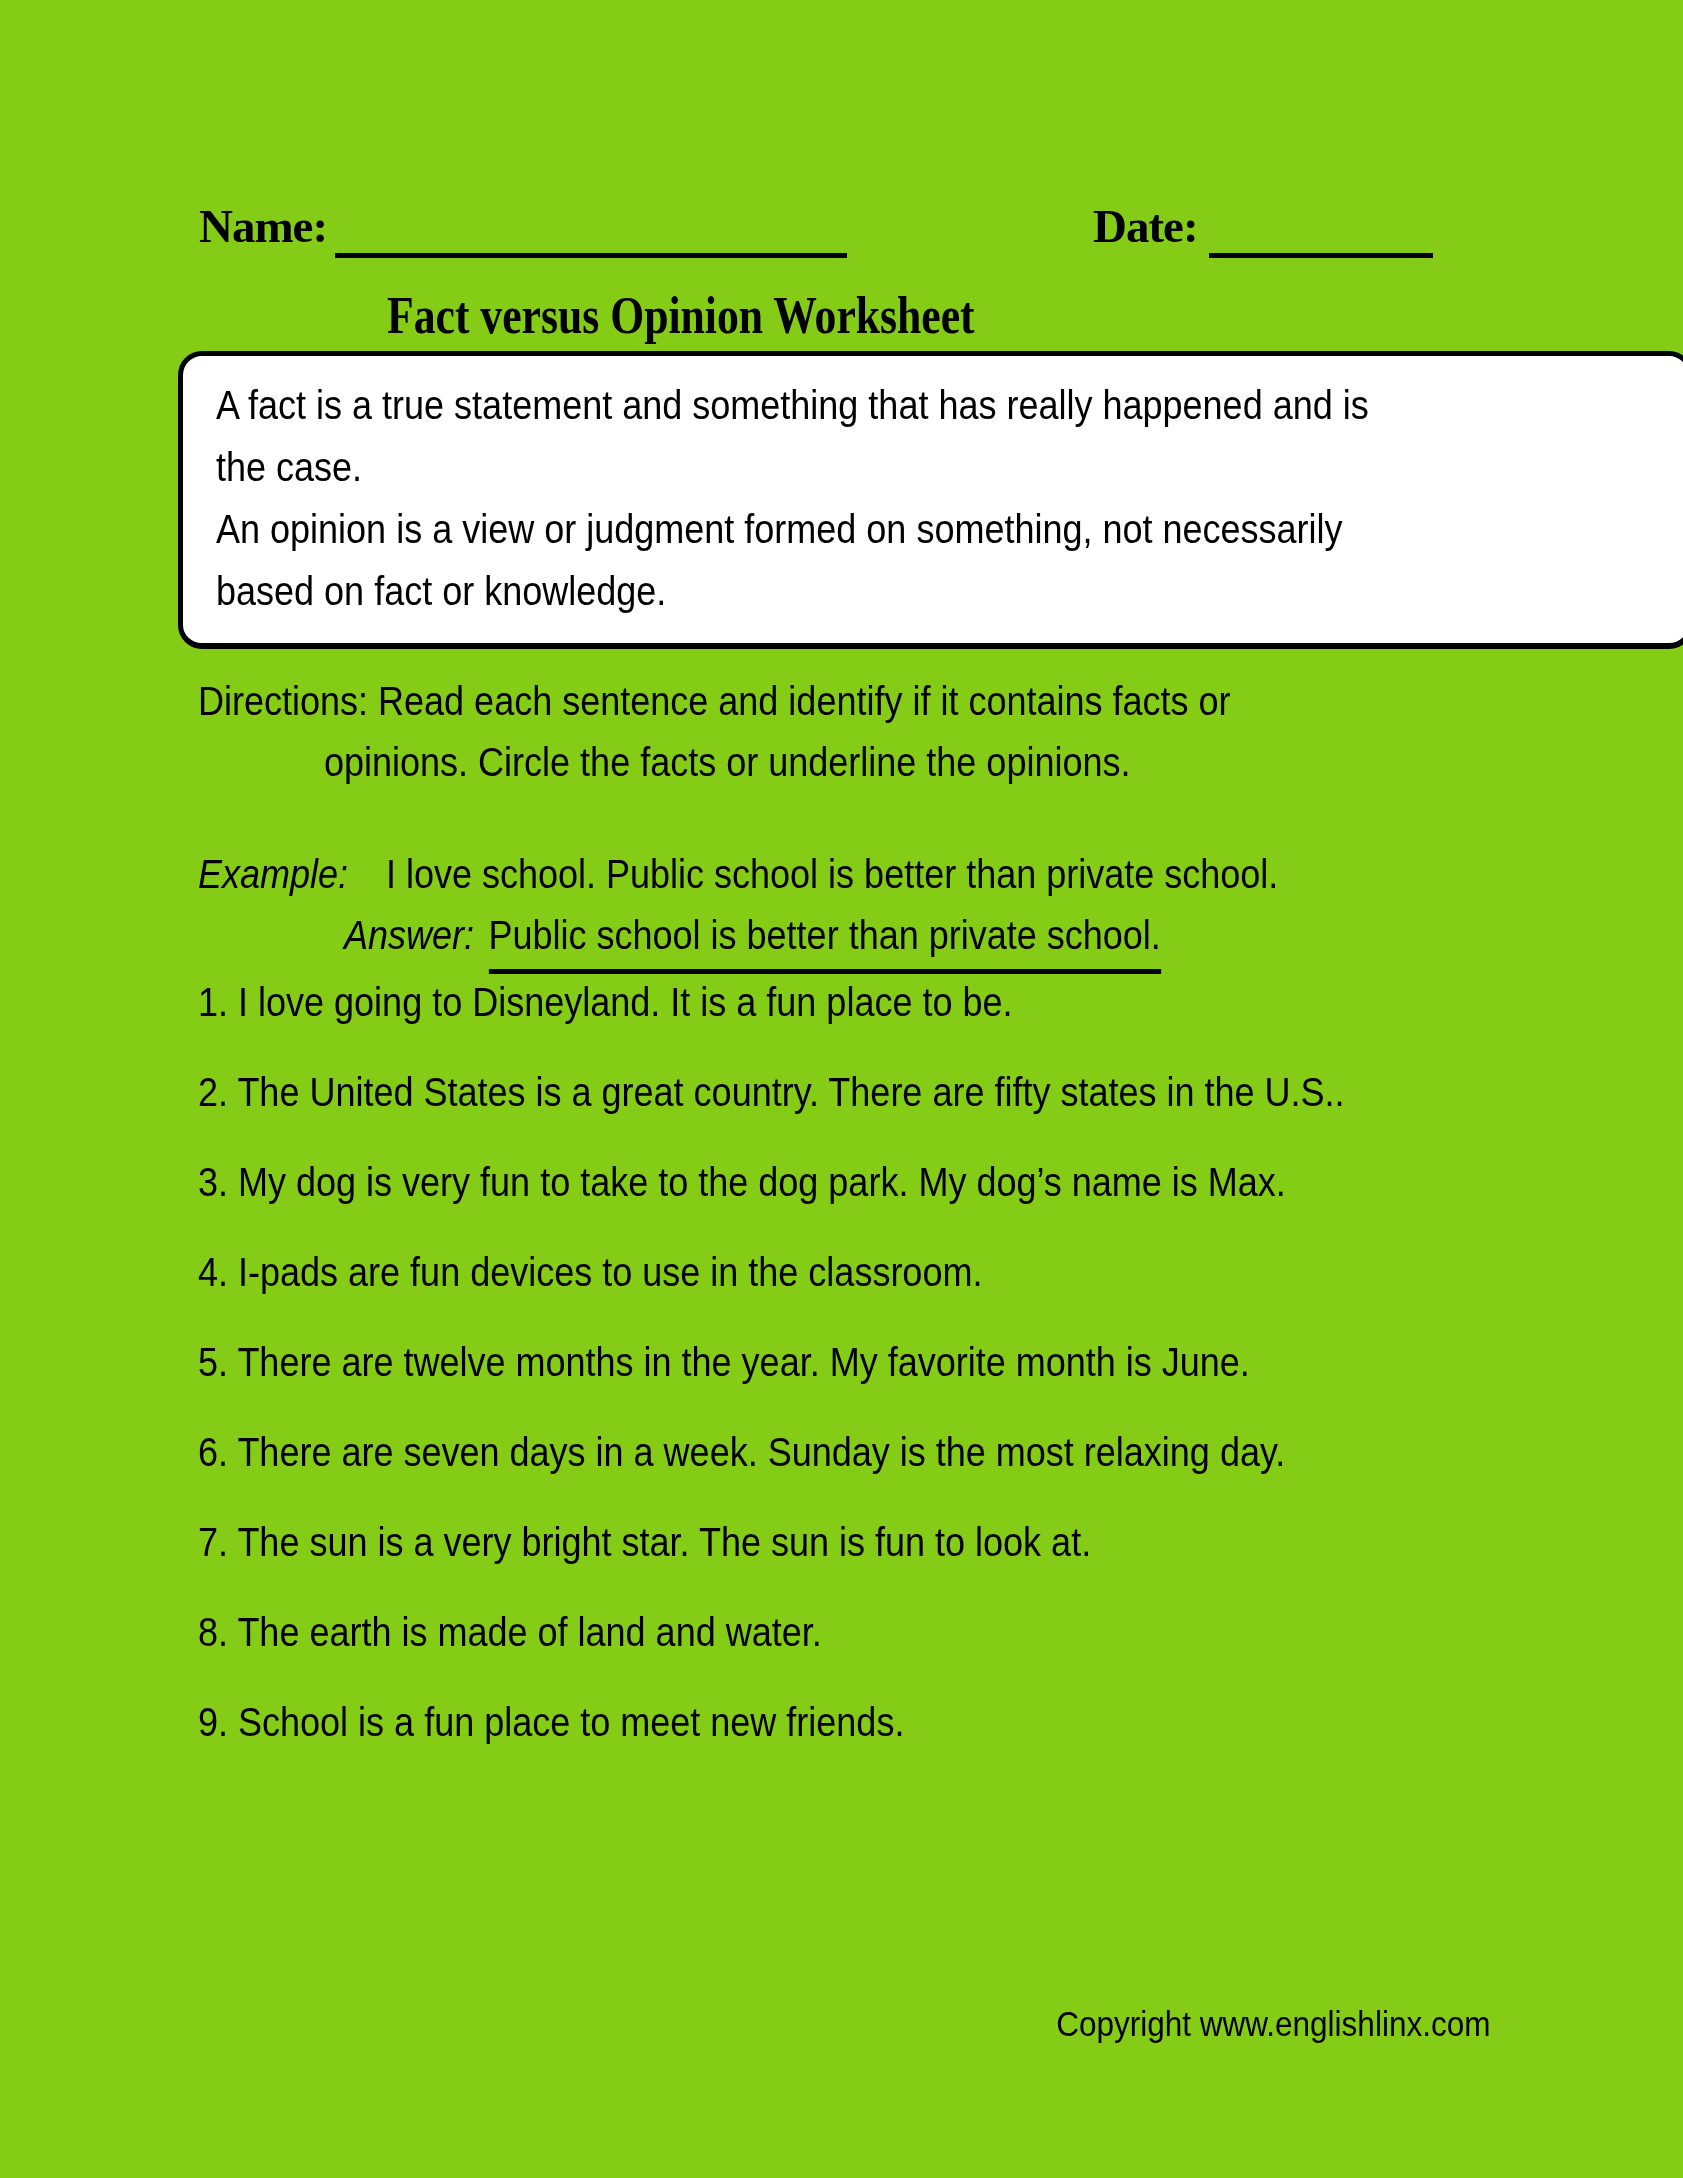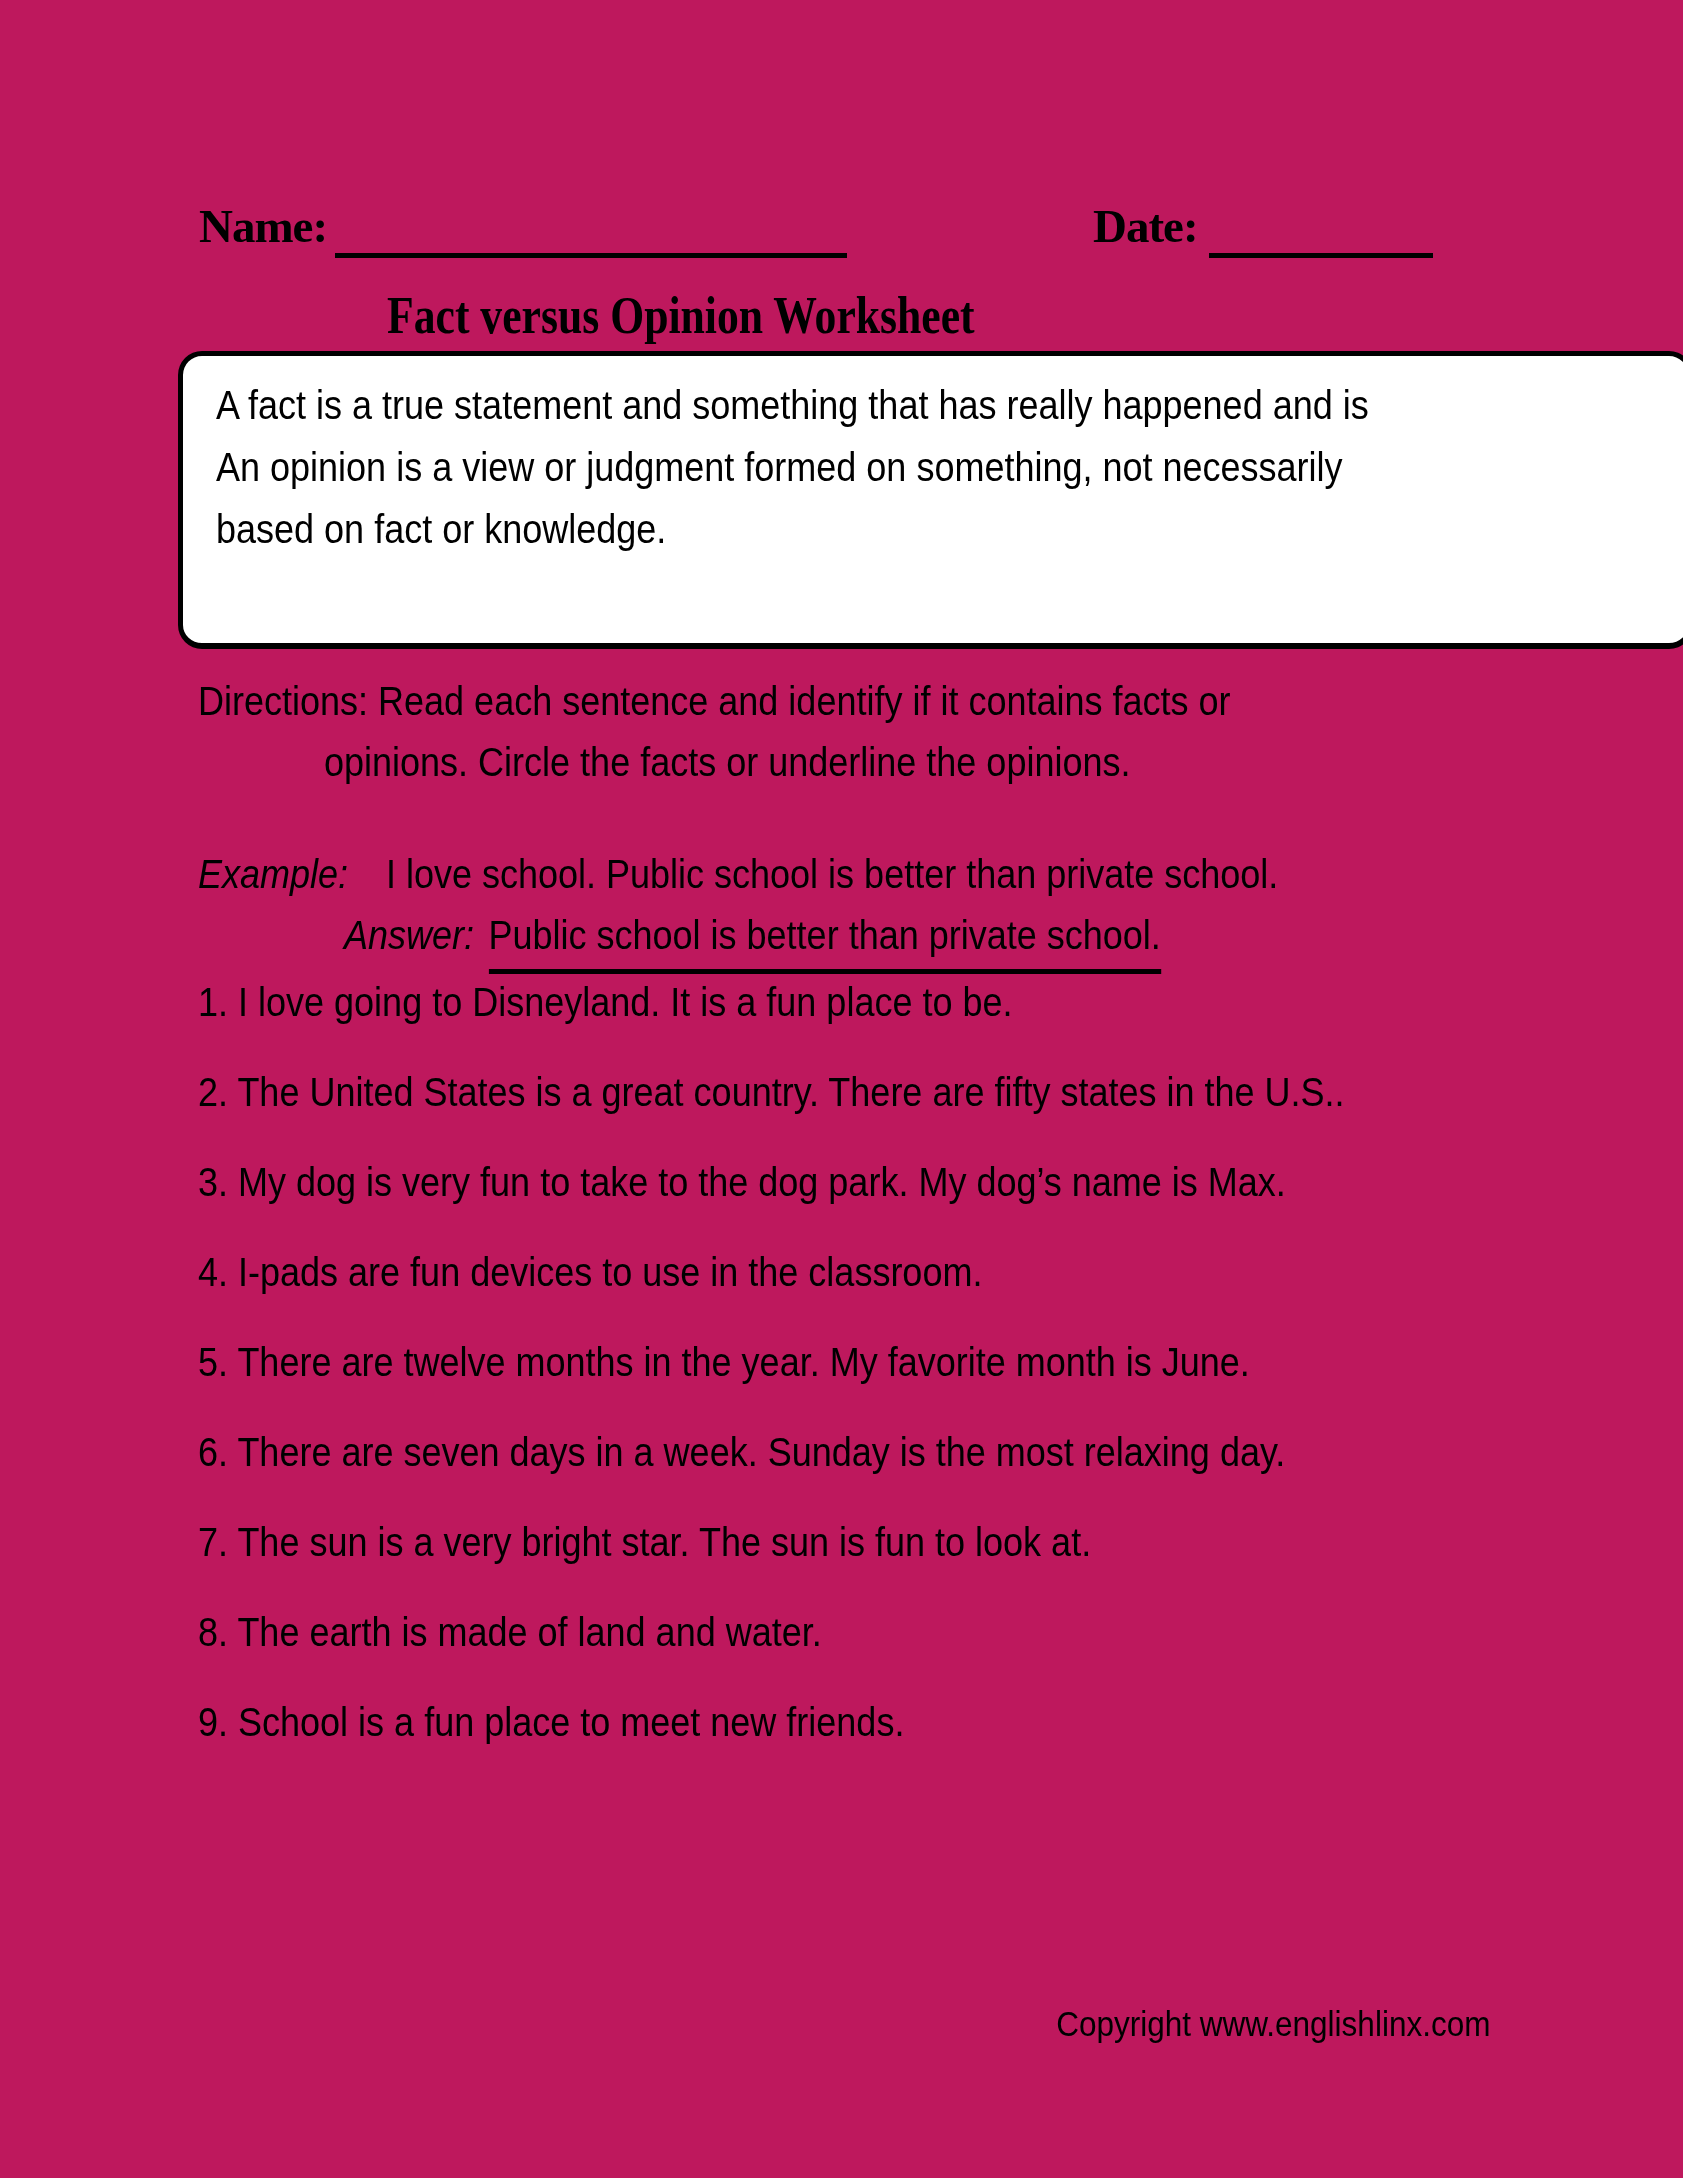--- a/index.html
+++ b/index.html
@@ -4,21 +4,21 @@
 <style>
   html, body { margin: 0; padding: 0; }
   body {
     width: 1683px; height: 2178px;
     background: #ffffff;
     position: relative;
     font-family: "Liberation Sans", sans-serif;
     color: #000;
     overflow: hidden;
   }
-  .page { position: absolute; inset: 0; background: #be185d; }
+  .page { position: absolute; inset: 0; background: #84cc16; }
 
   
   .label-serif {
     position: absolute;
     font-family: "Liberation Serif", serif;
     font-weight: 700;
     font-size: 47px; line-height: 47px;
     letter-spacing: -1px;
   }
   #name-label { left: 199px; top: 203px; }
@@ -84,20 +84,21 @@
 
   <div class="label-serif" id="date-label">Date:</div>
   <div class="fill-line date-line"></div>
 
   <div class="title">
     <span class="cond-c">Fact versus Opinion Worksheet</span>
   </div>
 
   <div class="def-box">
     <div class="box-line"><span class="cond">A fact is a true statement and something that has really happened and is</span></div>
+    <div class="box-line"><span class="cond">the case.</span></div>
     <div class="box-line"><span class="cond">An opinion is a view or judgment formed on something, not necessarily</span></div>
     <div class="box-line"><span class="cond">based on fact or knowledge.</span></div>
   </div>
 
   <div class="directions">
     <div class="text-line"><span class="cond">Directions: Read each sentence and identify if it contains facts or</span></div>
     <div class="text-line"><span class="cond">opinions. Circle the facts or underline the opinions.</span></div>
   </div>
 
   <div class="example">

